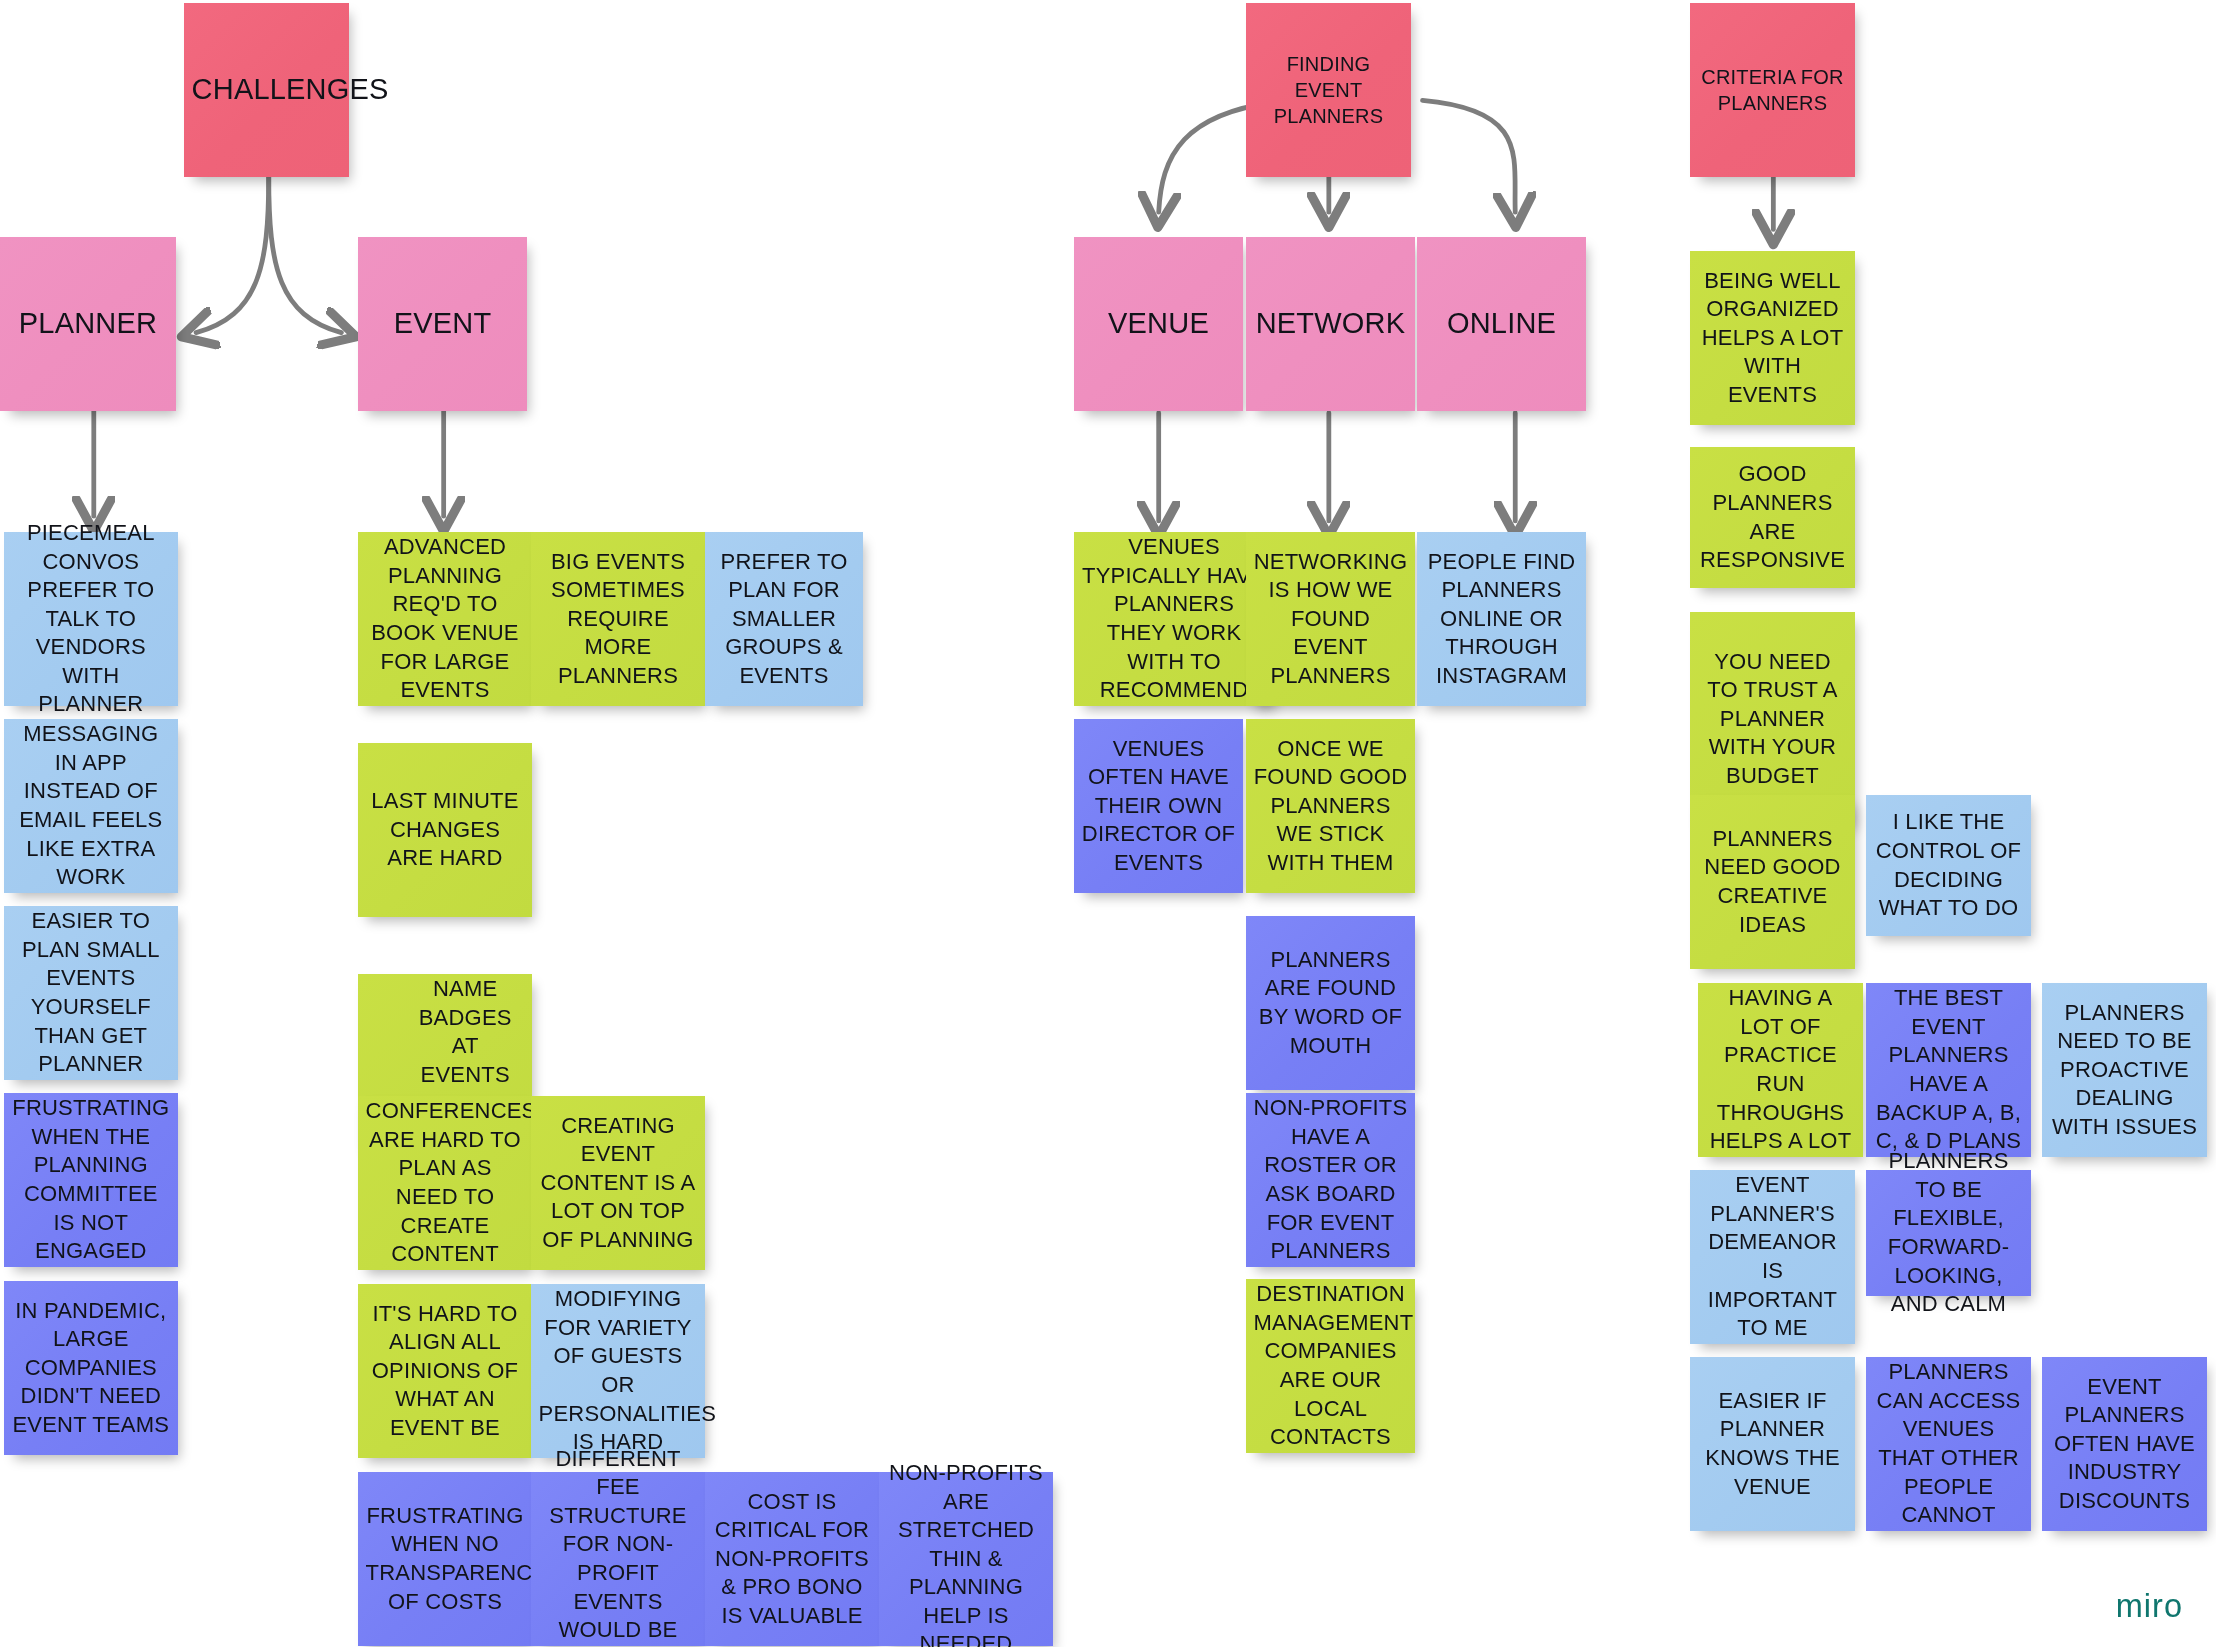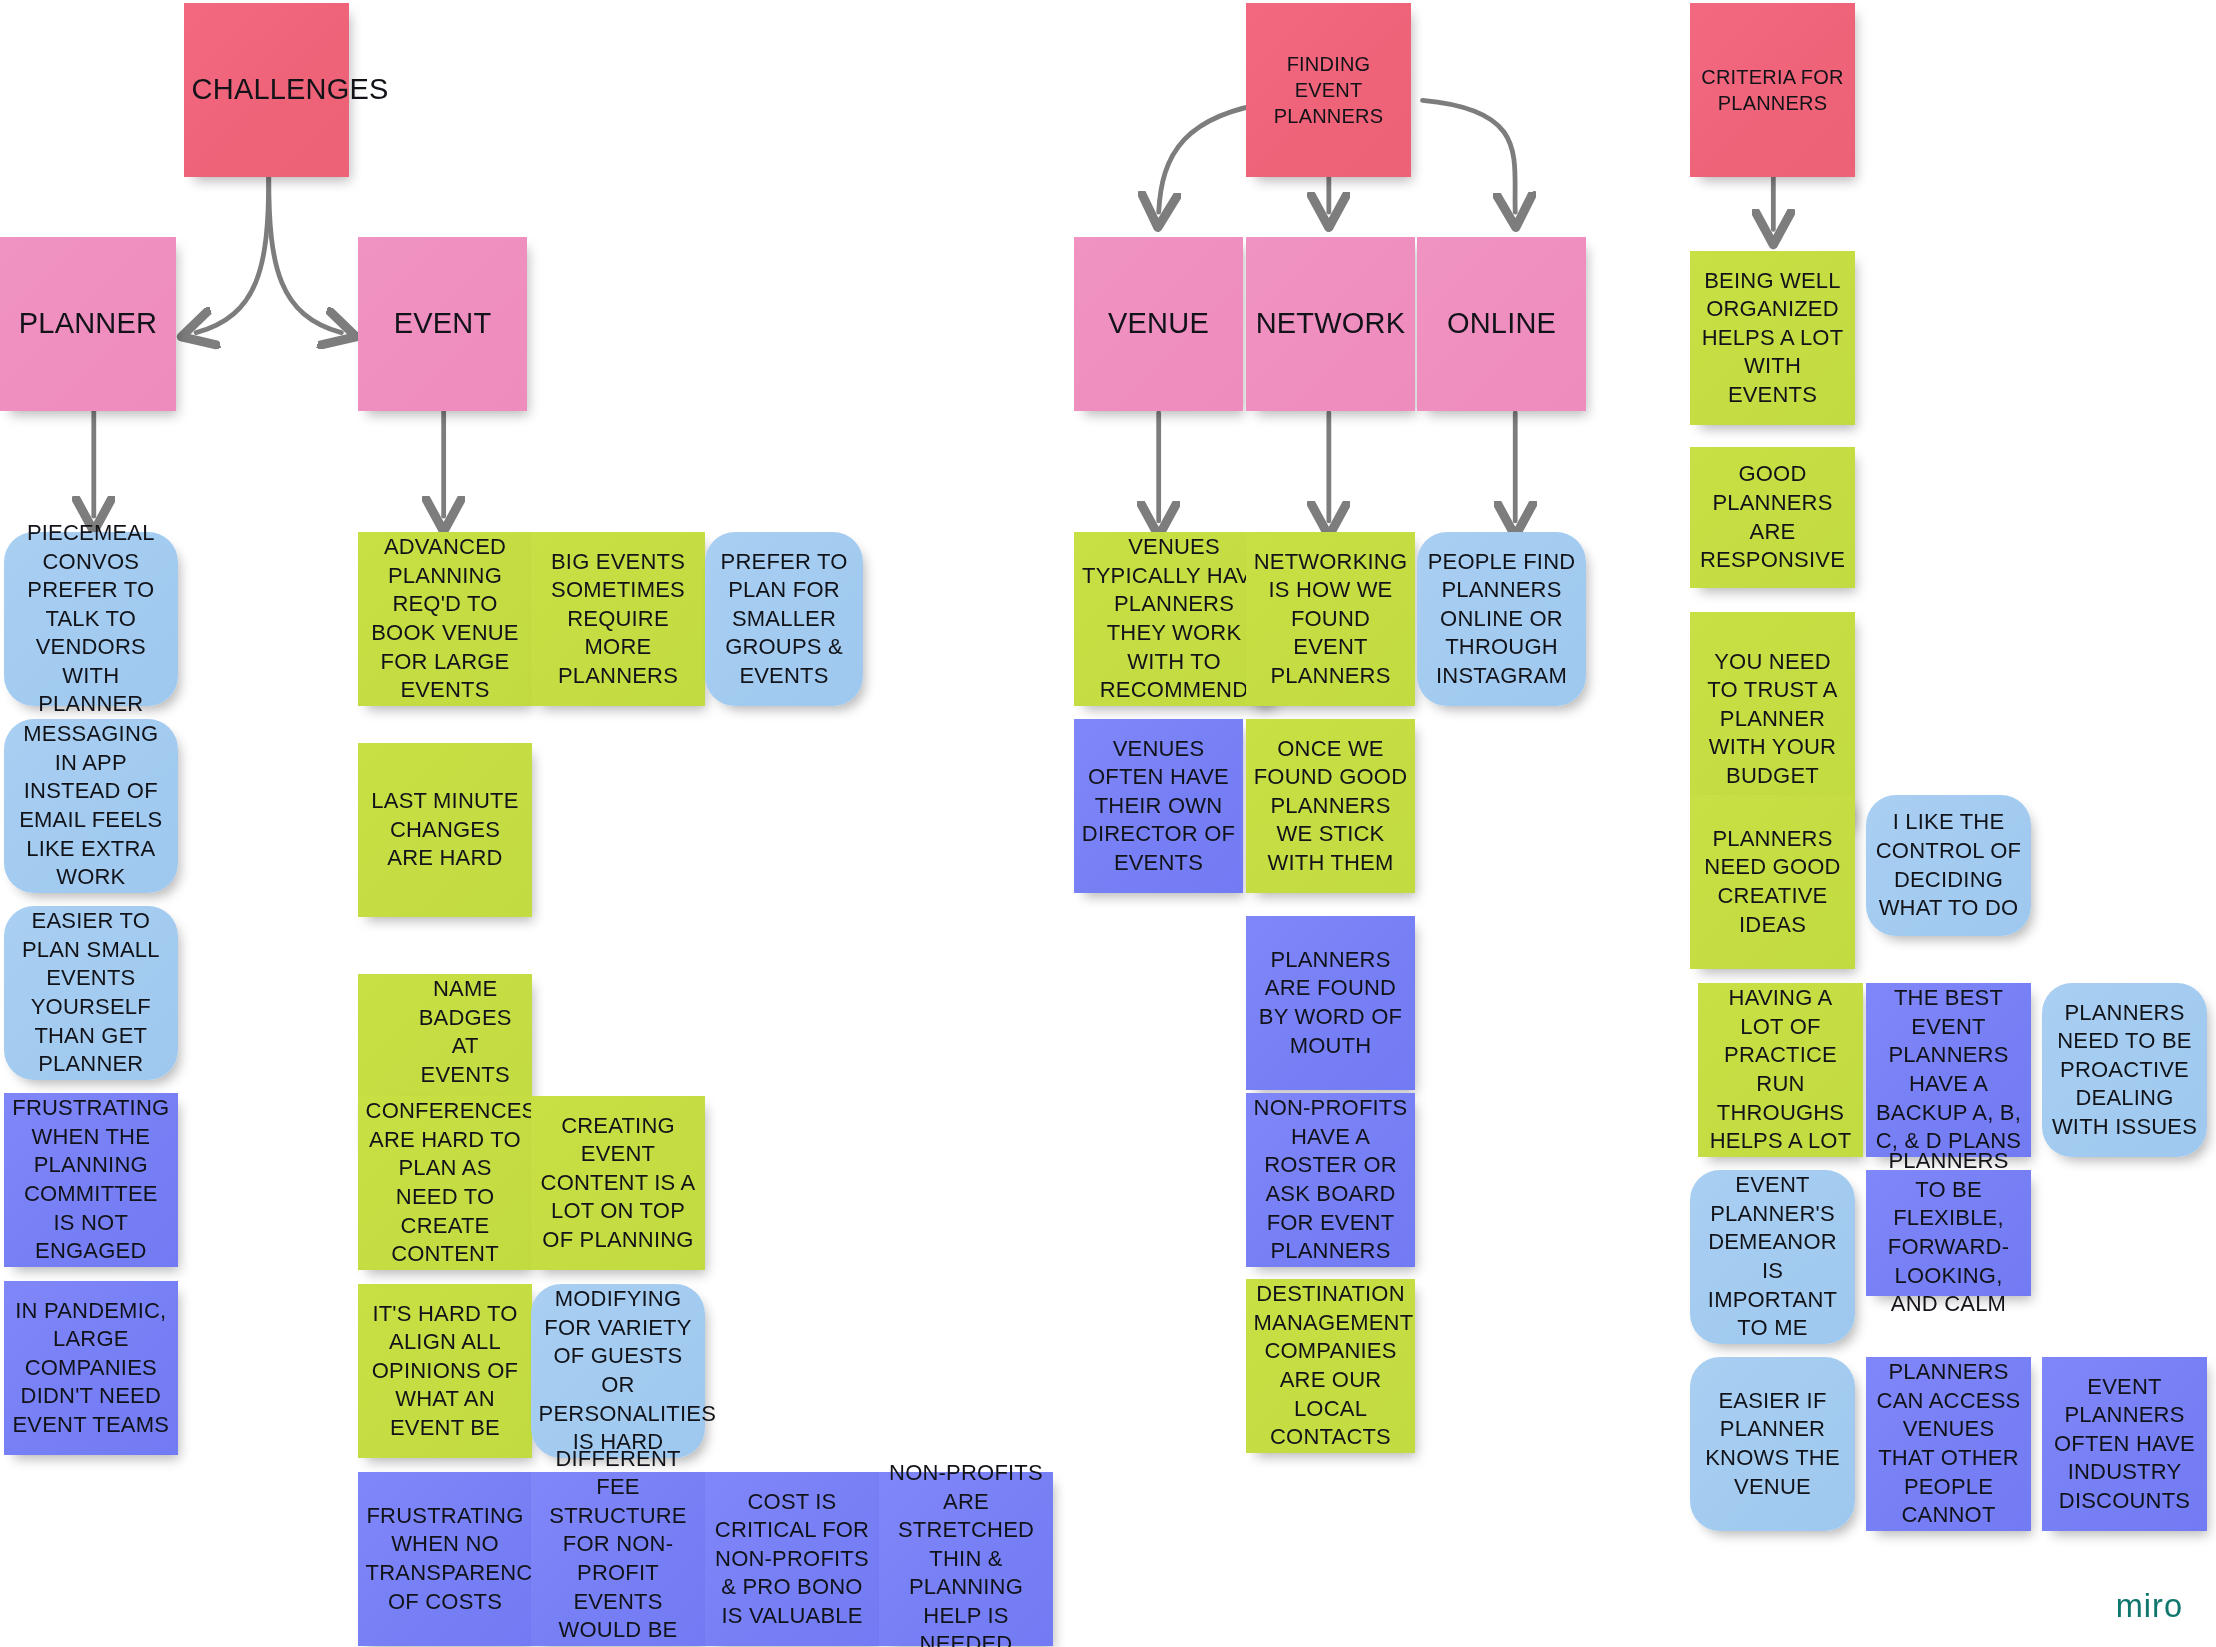--- a/index.html
+++ b/index.html
@@ -20,21 +20,21 @@
     line-height:1.30;
     padding:5.7px 7.6px;
     box-shadow:5.7px 7.6px 11.5px -3.8px rgba(0,0,0,.28);
   }
   .note span{display:block;width:100%;}
 
   
   .c-red   {background:linear-gradient(135deg,#f2697f 0%,#ef6379 55%,#ee6277 100%);}
   .c-pink  {background:linear-gradient(135deg,#f093c2 0%,#ef8fbf 50%,#ee8cbd 100%);}
   .c-green {background:linear-gradient(135deg,#c9e044 0%,#c5dd42 55%,#c2db40 100%);}
-  .c-blue  {background:linear-gradient(135deg,#a9cff2 0%,#a3cbf0 55%,#9fc8ef 100%);border-radius:30px;}
+  .c-blue  {background:linear-gradient(135deg,#a9cff2 0%,#a3cbf0 55%,#9fc8ef 100%);}
   .c-purple{background:linear-gradient(135deg,#7f87f8 0%,#777ff5 55%,#737bf4 100%);}
 
   
   .hdr{font-size:20px;}
   .hdr-big{font-size:29px;}
   .body-note{font-size:22px;}
 
   
   #links{position:absolute;left:0;top:0;width:2217px;height:1648px;pointer-events:none;}
 

